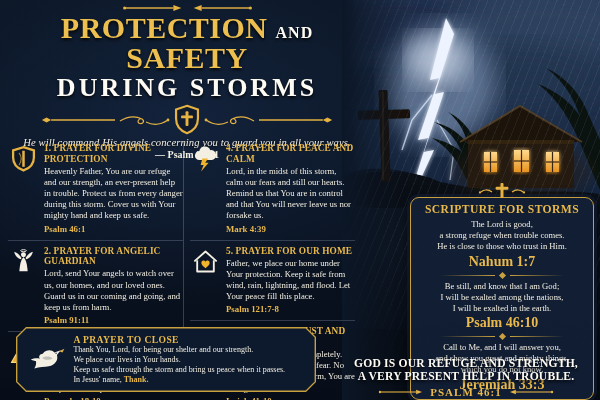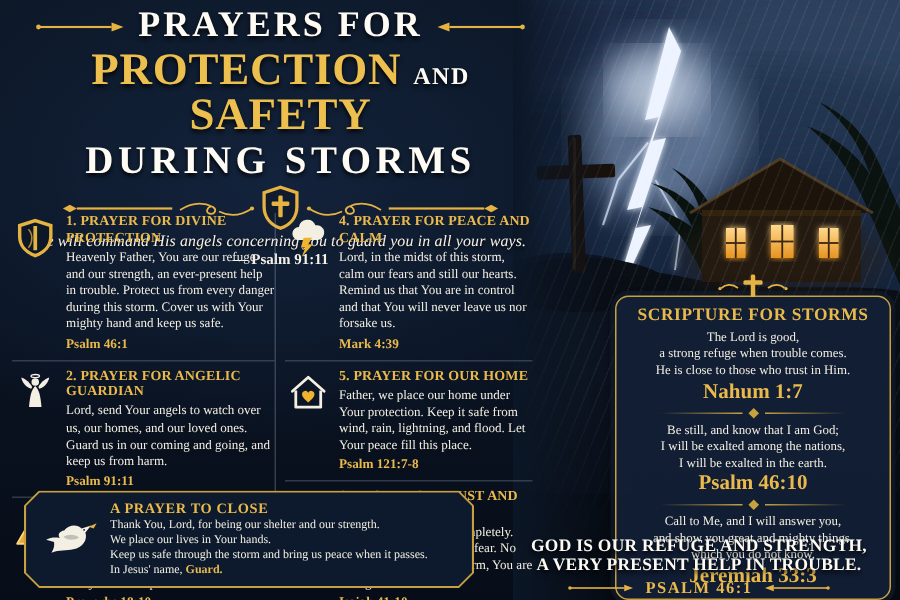--- a/index.html
+++ b/index.html
@@ -181,21 +181,20 @@
     <div class="fade"></div>
   </div>
 
   <div class="header">
     <div class="t1">
       <svg class="orn" viewBox="0 0 70 8">
         <circle cx="3" cy="4" r="1.8" fill="#e6b343"></circle>
         <rect x="4" y="3.2" width="54" height="1.6" fill="#e6b343"></rect>
         <polygon points="58,0.6 67,4 58,7.4" fill="#e6b343"></polygon>
       </svg>
-      <span class="word">PRAYERS FOR</span>
       <svg class="orn flip" viewBox="0 0 70 8">
         <circle cx="3" cy="4" r="1.8" fill="#e6b343"></circle>
         <rect x="4" y="3.2" width="54" height="1.6" fill="#e6b343"></rect>
         <polygon points="58,0.6 67,4 58,7.4" fill="#e6b343"></polygon>
       </svg>
     </div>
     <div class="t2">
       <span class="gold">PROTECTION</span>
       <span class="and">AND</span>
       <span class="gold">SAFETY</span>
@@ -335,21 +334,21 @@
           <path d="M13.5 11 C16.5 9 21 9.3 23.4 11.4 C20.4 13.5 15.9 13.2 13.5 11 Z" fill="#0f1a2c" opacity=".22"></path>
           <circle cx="26.6" cy="6.6" r=".6" fill="#0f1a2c"></circle>
           <path d="M29.5 4.6 L34.5 2.4 L32.6 5.8 Z" fill="#e6b343"></path>
         </svg>
       </div>
       <div class="cb-text">
         <div class="cb-title">A PRAYER TO CLOSE</div>
         <div class="cb-line">Thank You, Lord, for being our shelter and our strength.</div>
         <div class="cb-line">We place our lives in Your hands.</div>
         <div class="cb-line">Keep us safe through the storm and bring us peace when it passes.</div>
-        <div class="cb-line"><span>In Jesus' name, </span><span class="cb-amen">Guard.</span></div>
+        <div class="cb-line"><span>In Jesus' name, </span><span class="cb-amen">Thank.</span></div>
       </div>
     </div>
   </div>
 
   <div class="scripture-wrap">
     <div class="sb-cross">
       <svg viewBox="0 0 62 17">
         <g fill="#e6b343">
           <rect x="29.5" y="1" width="3" height="15" rx="1"></rect>
           <rect x="24.6" y="4.8" width="12.8" height="3" rx="1"></rect>

